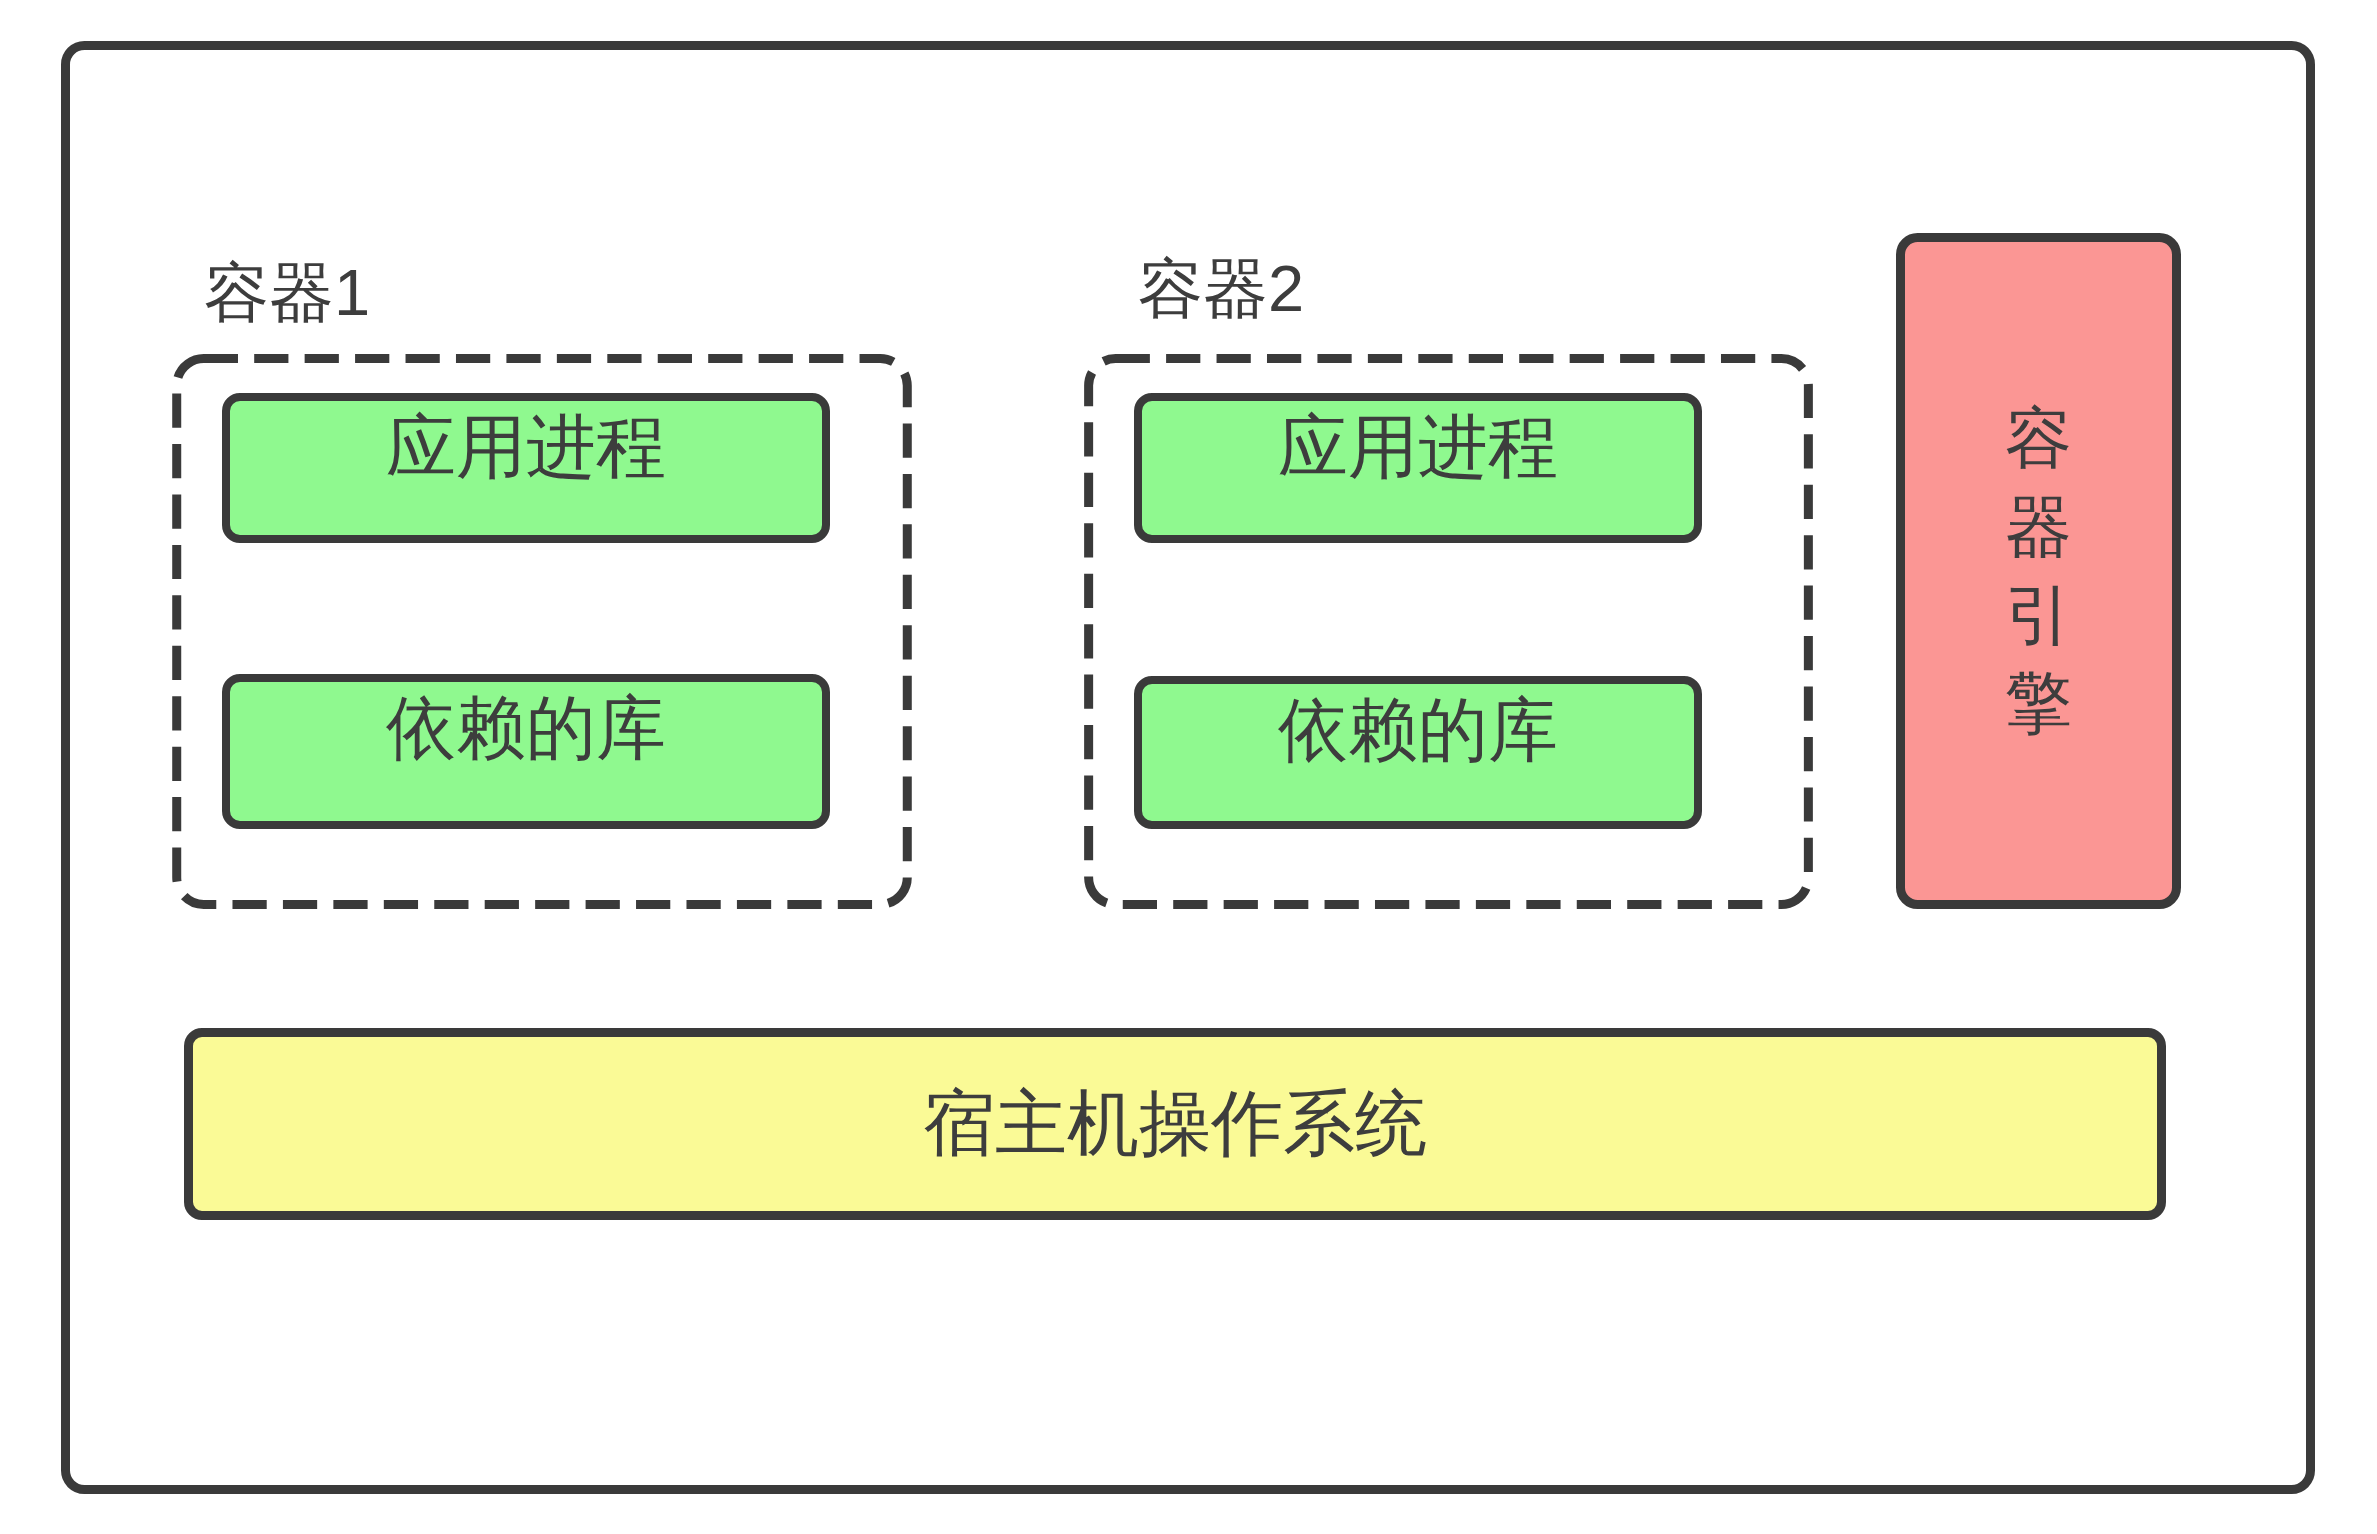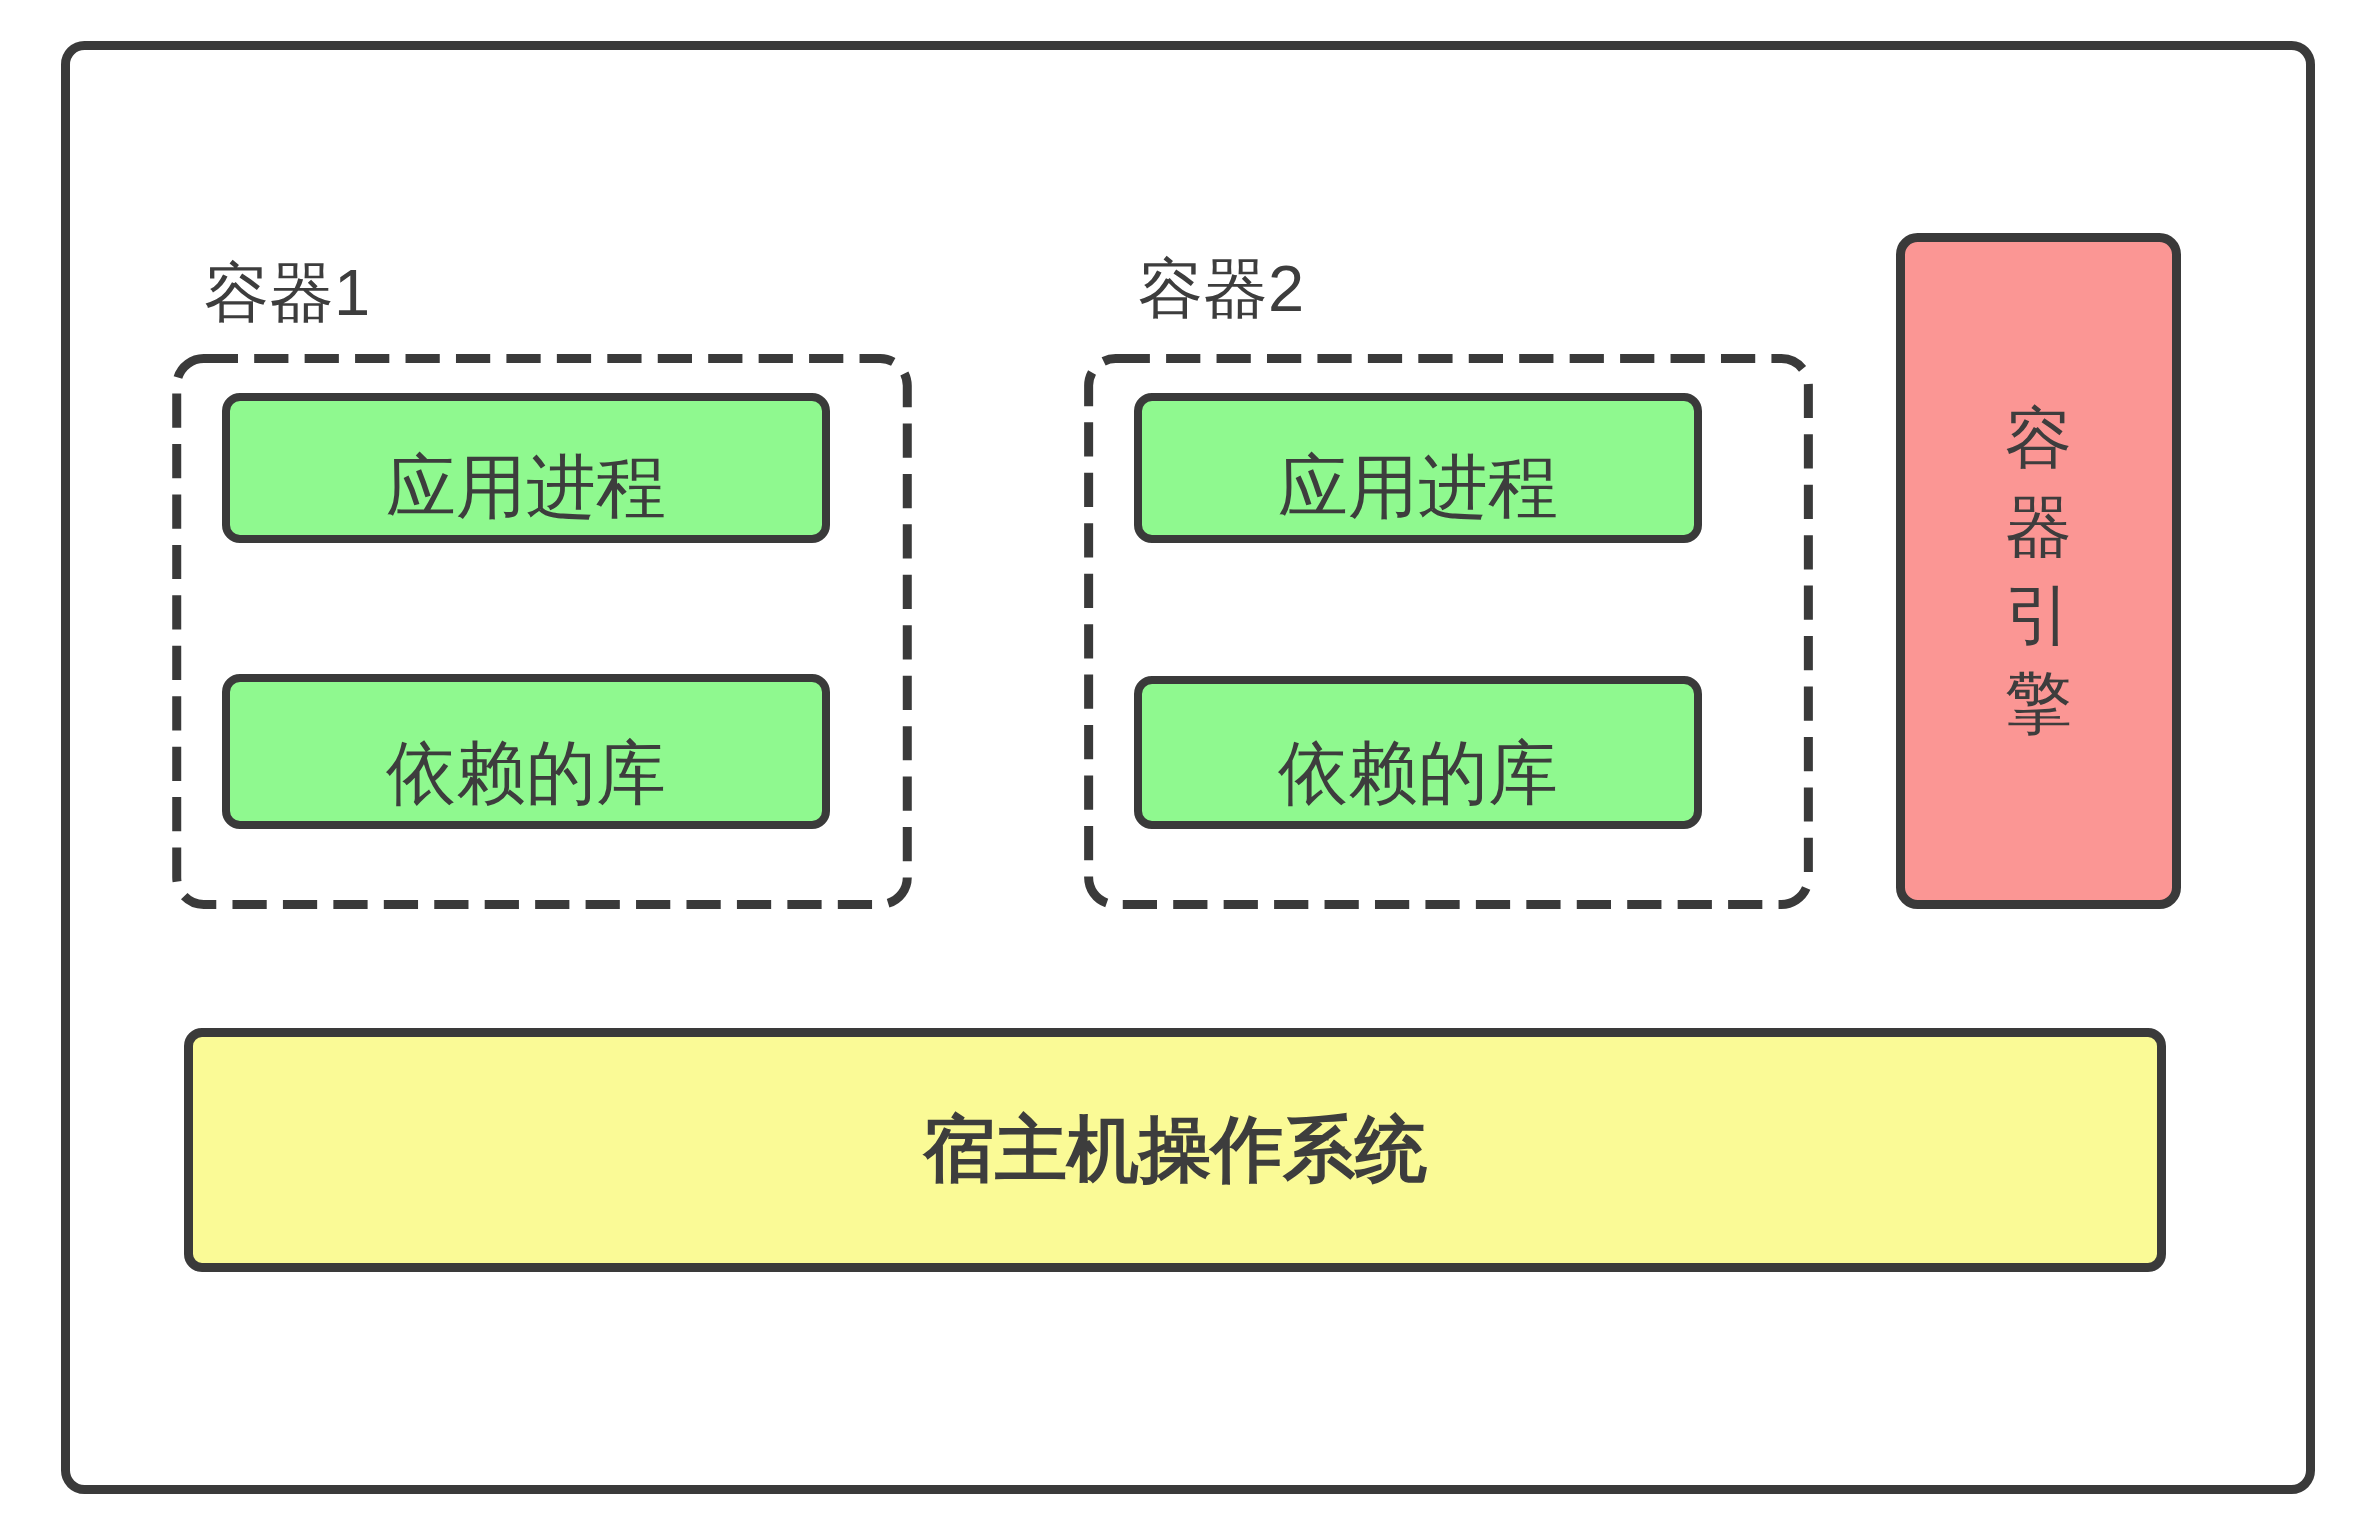--- a/index.html
+++ b/index.html
@@ -40,21 +40,21 @@
     display: block;
   }
   .dashed-1 { left: 168px; top: 350px; }
   .dashed-2 { left: 1080px; top: 350px; }
   .inner-box {
     position: absolute;
     box-sizing: border-box;
     border: 8px solid #3a3a3a;
     border-radius: 18px;
     display: flex;
-    align-items: flex-end;
+    align-items: flex-start;
     justify-content: center;
     font-size: 70px;
     color: #3d3d3d;
     white-space: nowrap;
   }
   .green { background: #8ff98f; }
   .pink  { background: #fb9694; }
   .yellow{ background: #fafa96; }
   .app-1 { left: 222px;  top: 393px; width: 608px; height: 150px; }
   .lib-1 { left: 222px;  top: 674px; width: 608px; height: 155px; }
@@ -88,21 +88,21 @@
     box-sizing: border-box;
     border: 9px solid #3a3a3a;
     border-radius: 18px;
     display: flex;
     align-items: center;
     justify-content: center;
     font-size: 72px;
     color: #3d3d3d;
     white-space: nowrap;
   }
-  .os-bar { top: 1028px; height: 244px; font-weight: bold; }
+  .os-bar { top: 1028px; height: 192px; }
   .hw-bar { top: 1269px; height: 182px; }
 </style>
 </head>
 <body>
 
 <div class="stage">
   <div class="outer-box"></div>
 
   <div class="container-label label-1">容器1</div>
   <svg class="dashed-svg dashed-1" width="748" height="563" viewBox="0 0 830 625">

